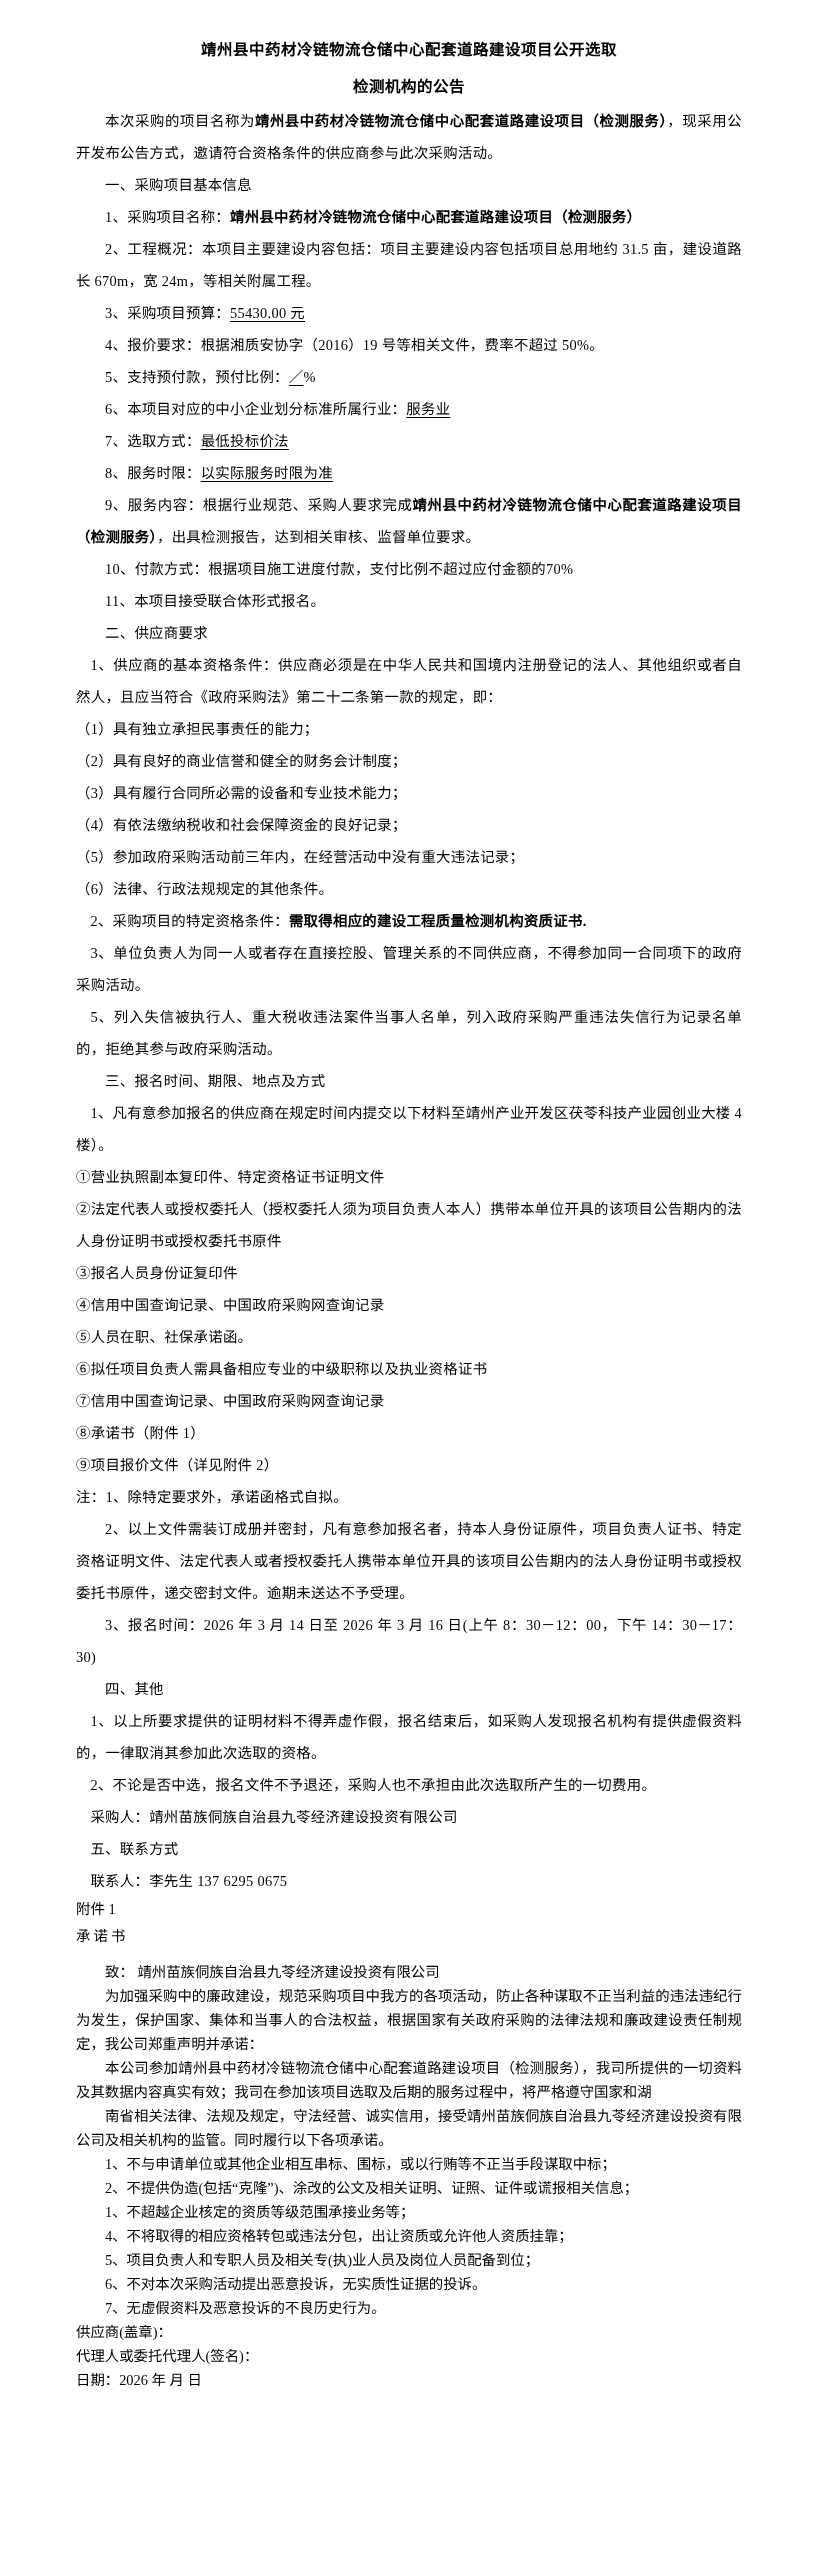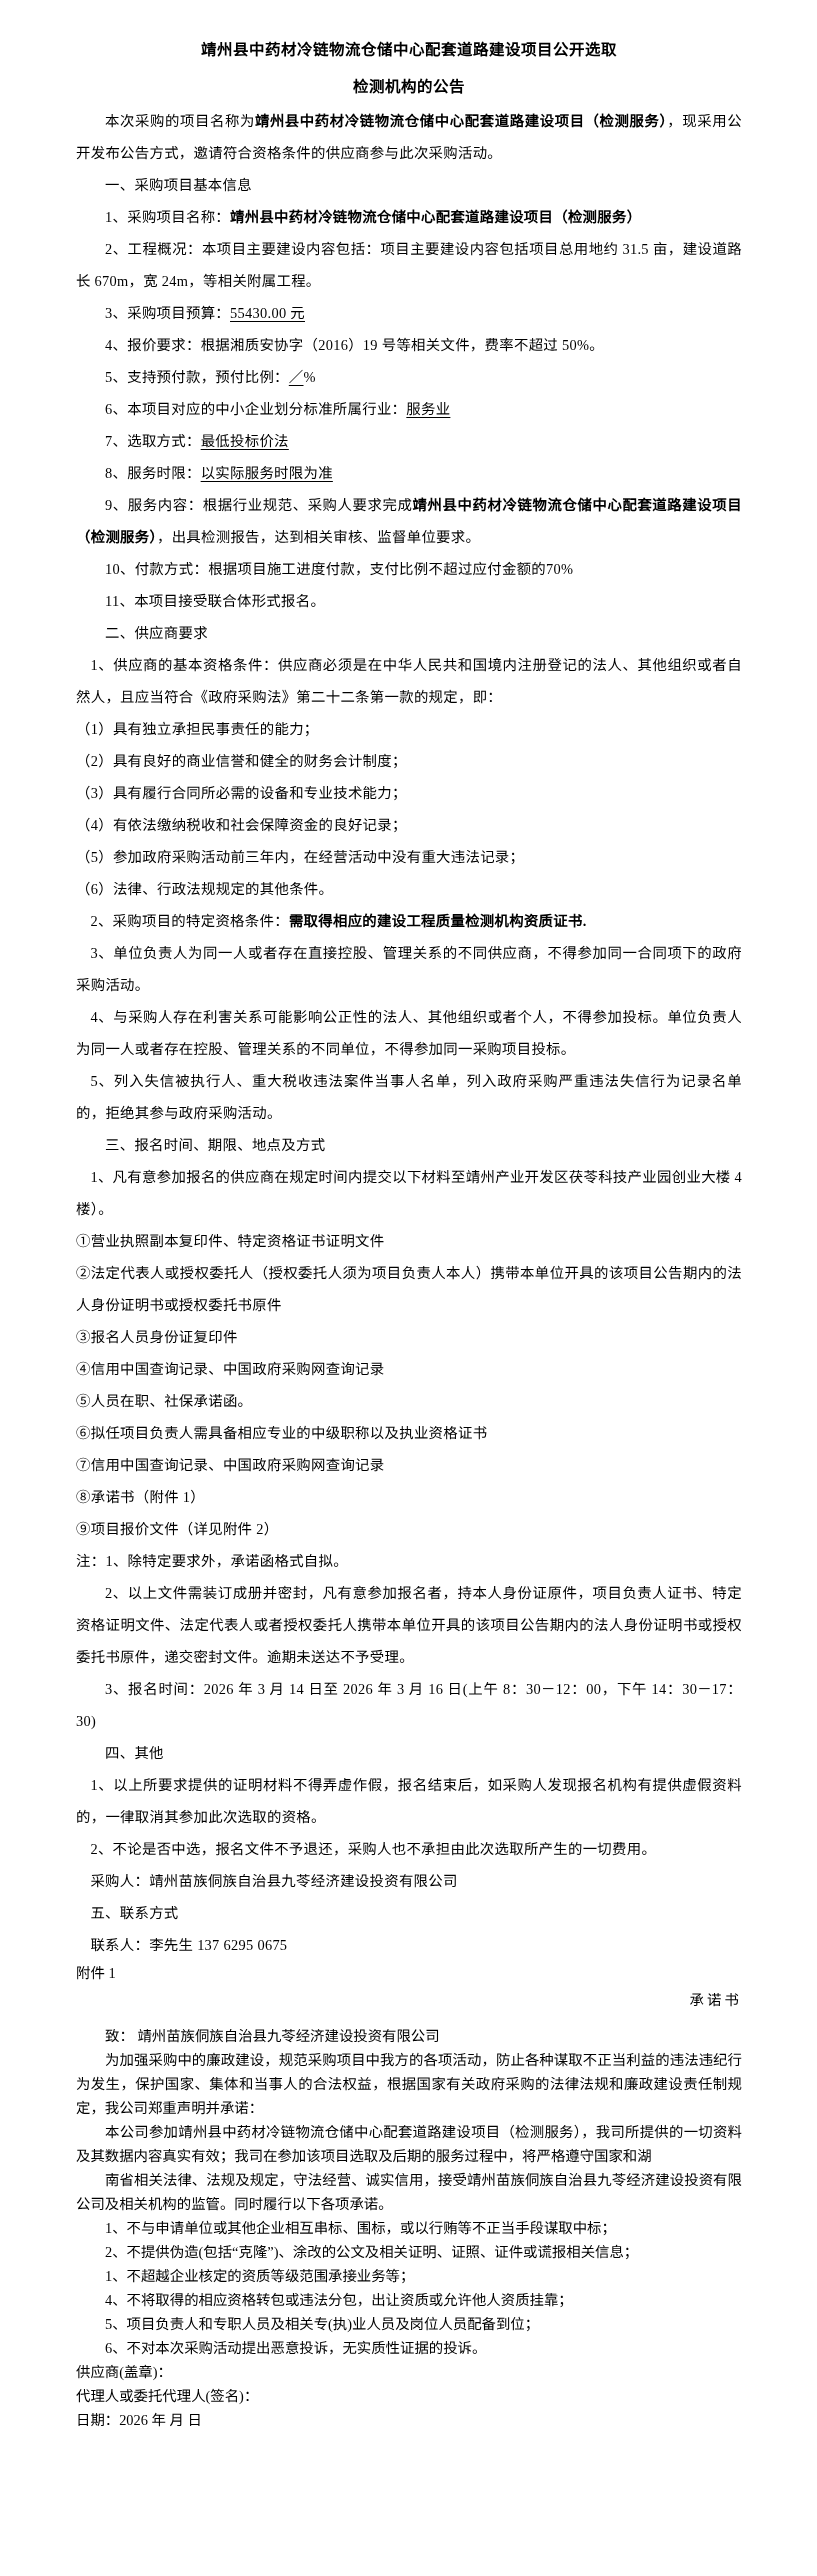--- a/index.html
+++ b/index.html
@@ -52,21 +52,21 @@
   .bu { font-weight: bold; text-underline-offset: 2.6px; }
 
   
   .attach-label {
     font-size: 14.4px;
     line-height: 25px;
     margin: 0;
     text-indent: 0;
   }
   .attach-title {
-    text-align: right;
+    text-align: left;
     font-size: 14.4px;
     line-height: 29px;
     margin: 0 0 9.3px 0;
     letter-spacing: 3.1px;
   }
   p.tight {
     font-size: 14.4px;
     line-height: 24px;
     margin: 0;
     text-align: justify;
@@ -105,21 +105,20 @@
     <p class="para indent">二、供应商要求</p>
     <p class="para indent-half">1、供应商的基本资格条件：供应商必须是在中华人民共和国境内注册登记的法人、其他组织或者自然人，且应当符合《政府采购法》第二十二条第一款的规定，即：</p>
     <p class="para noindent">（1）具有独立承担民事责任的能力；</p>
     <p class="para noindent">（2）具有良好的商业信誉和健全的财务会计制度；</p>
     <p class="para noindent">（3）具有履行合同所必需的设备和专业技术能力；</p>
     <p class="para noindent">（4）有依法缴纳税收和社会保障资金的良好记录；</p>
     <p class="para noindent">（5）参加政府采购活动前三年内，在经营活动中没有重大违法记录；</p>
     <p class="para noindent">（6）法律、行政法规规定的其他条件。</p>
     <p class="para indent-half"><span>2、采购项目的特定资格条件：</span><span class="bu">需取得相应的建设工程质量检测机构资质证书.</span></p>
     <p class="para indent-half">3、单位负责人为同一人或者存在直接控股、管理关系的不同供应商，不得参加同一合同项下的政府采购活动。</p>
-    <p class="para indent-half">4、与采购人存在利害关系可能影响公正性的法人、其他组织或者个人，不得参加投标。单位负责人为同一人或者存在控股、管理关系的不同单位，不得参加同一采购项目投标。</p>
     <p class="para indent-half">5、列入失信被执行人、重大税收违法案件当事人名单，列入政府采购严重违法失信行为记录名单的，拒绝其参与政府采购活动。</p>
 
     <p class="para indent">三、报名时间、期限、地点及方式</p>
     <p class="para indent-half">1、凡有意参加报名的供应商在规定时间内提交以下材料至靖州产业开发区茯苓科技产业园创业大楼 4 楼）。</p>
     <p class="para noindent">①营业执照副本复印件、特定资格证书证明文件</p>
     <p class="para noindent">②法定代表人或授权委托人（授权委托人须为项目负责人本人）携带本单位开具的该项目公告期内的法人身份证明书或授权委托书原件</p>
     <p class="para noindent">③报名人员身份证复印件</p>
     <p class="para noindent">④信用中国查询记录、中国政府采购网查询记录</p>
     <p class="para noindent">⑤人员在职、社保承诺函。</p>
     <p class="para noindent">⑥拟任项目负责人需具备相应专业的中级职称以及执业资格证书</p>
@@ -145,20 +144,21 @@
     <p class="tight indent">为加强采购中的廉政建设，规范采购项目中我方的各项活动，防止各种谋取不正当利益的违法违纪行为发生，保护国家、集体和当事人的合法权益，根据国家有关政府采购的法律法规和廉政建设责任制规定，我公司郑重声明并承诺：</p>
     <p class="tight indent">本公司参加靖州县中药材冷链物流仓储中心配套道路建设项目（检测服务），我司所提供的一切资料及其数据内容真实有效；我司在参加该项目选取及后期的服务过程中，将严格遵守国家和湖</p>
     <p class="tight indent">南省相关法律、法规及规定，守法经营、诚实信用，接受靖州苗族侗族自治县九苓经济建设投资有限公司及相关机构的监管。同时履行以下各项承诺。</p>
 
     <p class="tight indent">1、不与申请单位或其他企业相互串标、围标，或以行贿等不正当手段谋取中标；</p>
     <p class="tight indent">2、不提供伪造(包括“克隆”)、涂改的公文及相关证明、证照、证件或谎报相关信息；</p>
     <p class="tight indent">1、不超越企业核定的资质等级范围承接业务等；</p>
     <p class="tight indent">4、不将取得的相应资格转包或违法分包，出让资质或允许他人资质挂靠；</p>
     <p class="tight indent">5、项目负责人和专职人员及相关专(执)业人员及岗位人员配备到位；</p>
     <p class="tight indent">6、不对本次采购活动提出恶意投诉，无实质性证据的投诉。</p>
+    <p class="tight indent">7、无虚假资料及恶意投诉的不良历史行为。</p>
 
     <p class="tight noindent">供应商(盖章)：</p>
     <p class="tight noindent">代理人或委托代理人(签名)：</p>
     <p class="tight noindent">日期：2026 年      月      日</p>
 
   </div>
 </div>
 
 
 </body></html>

